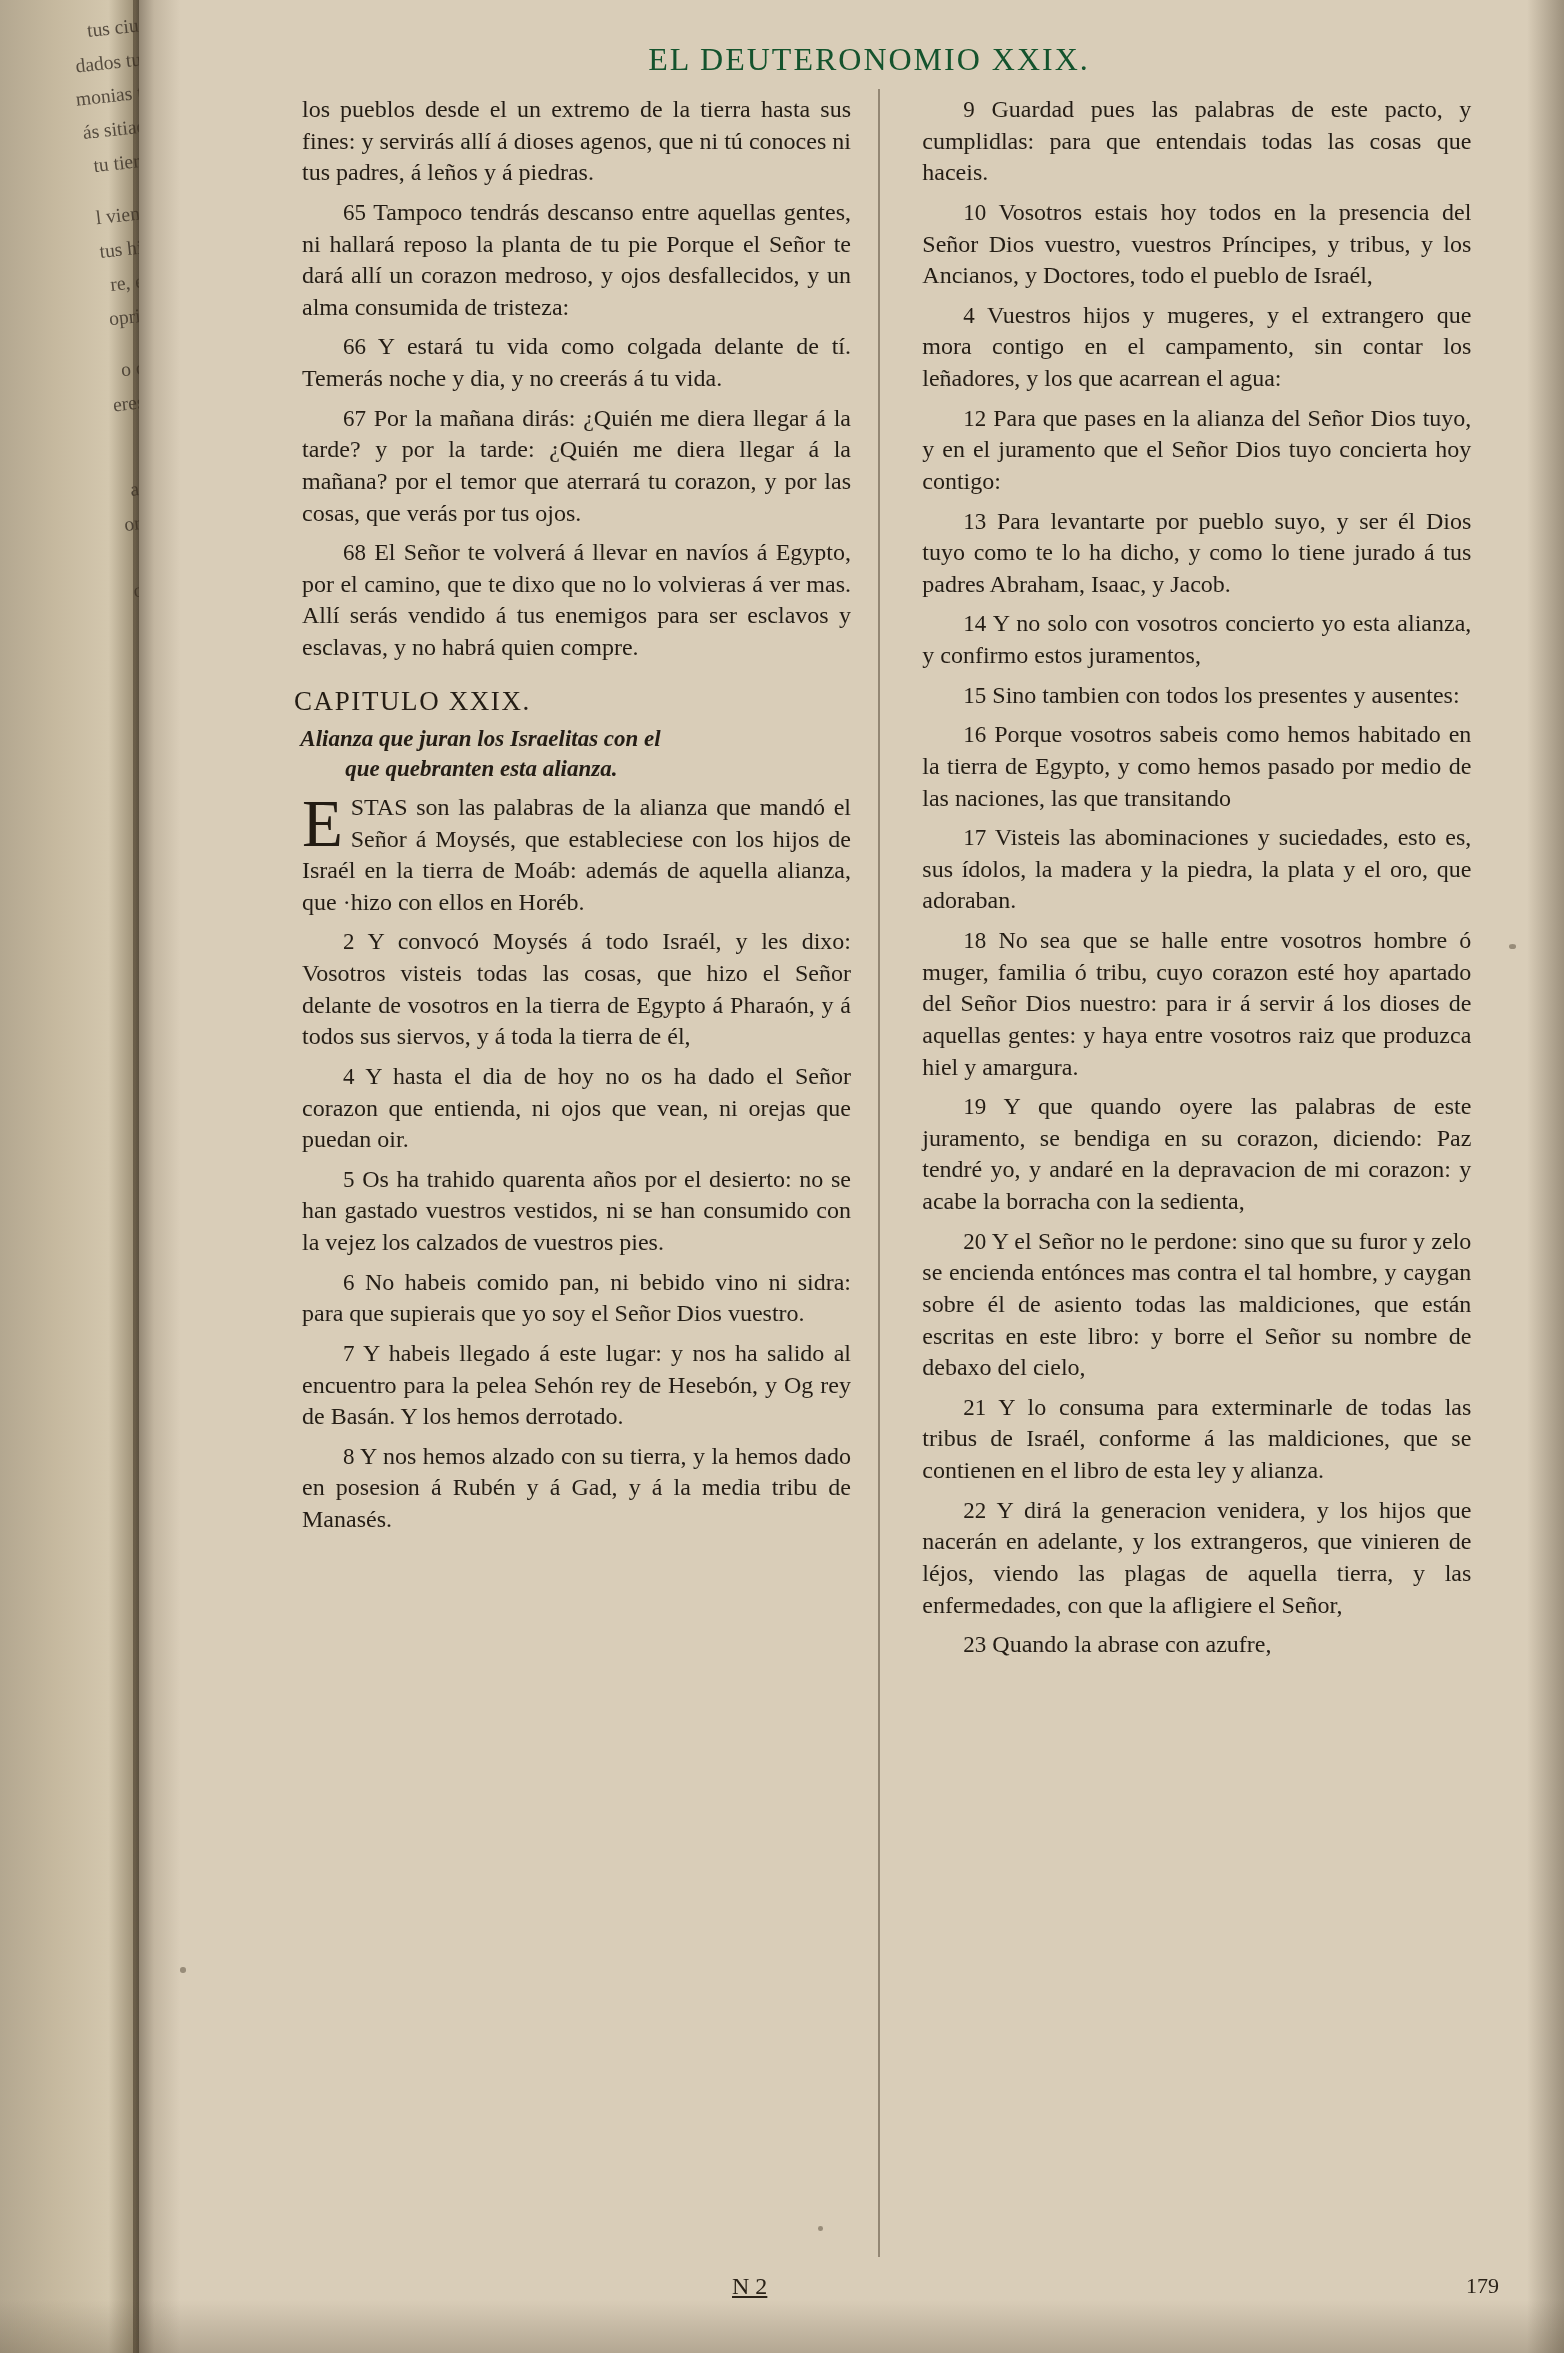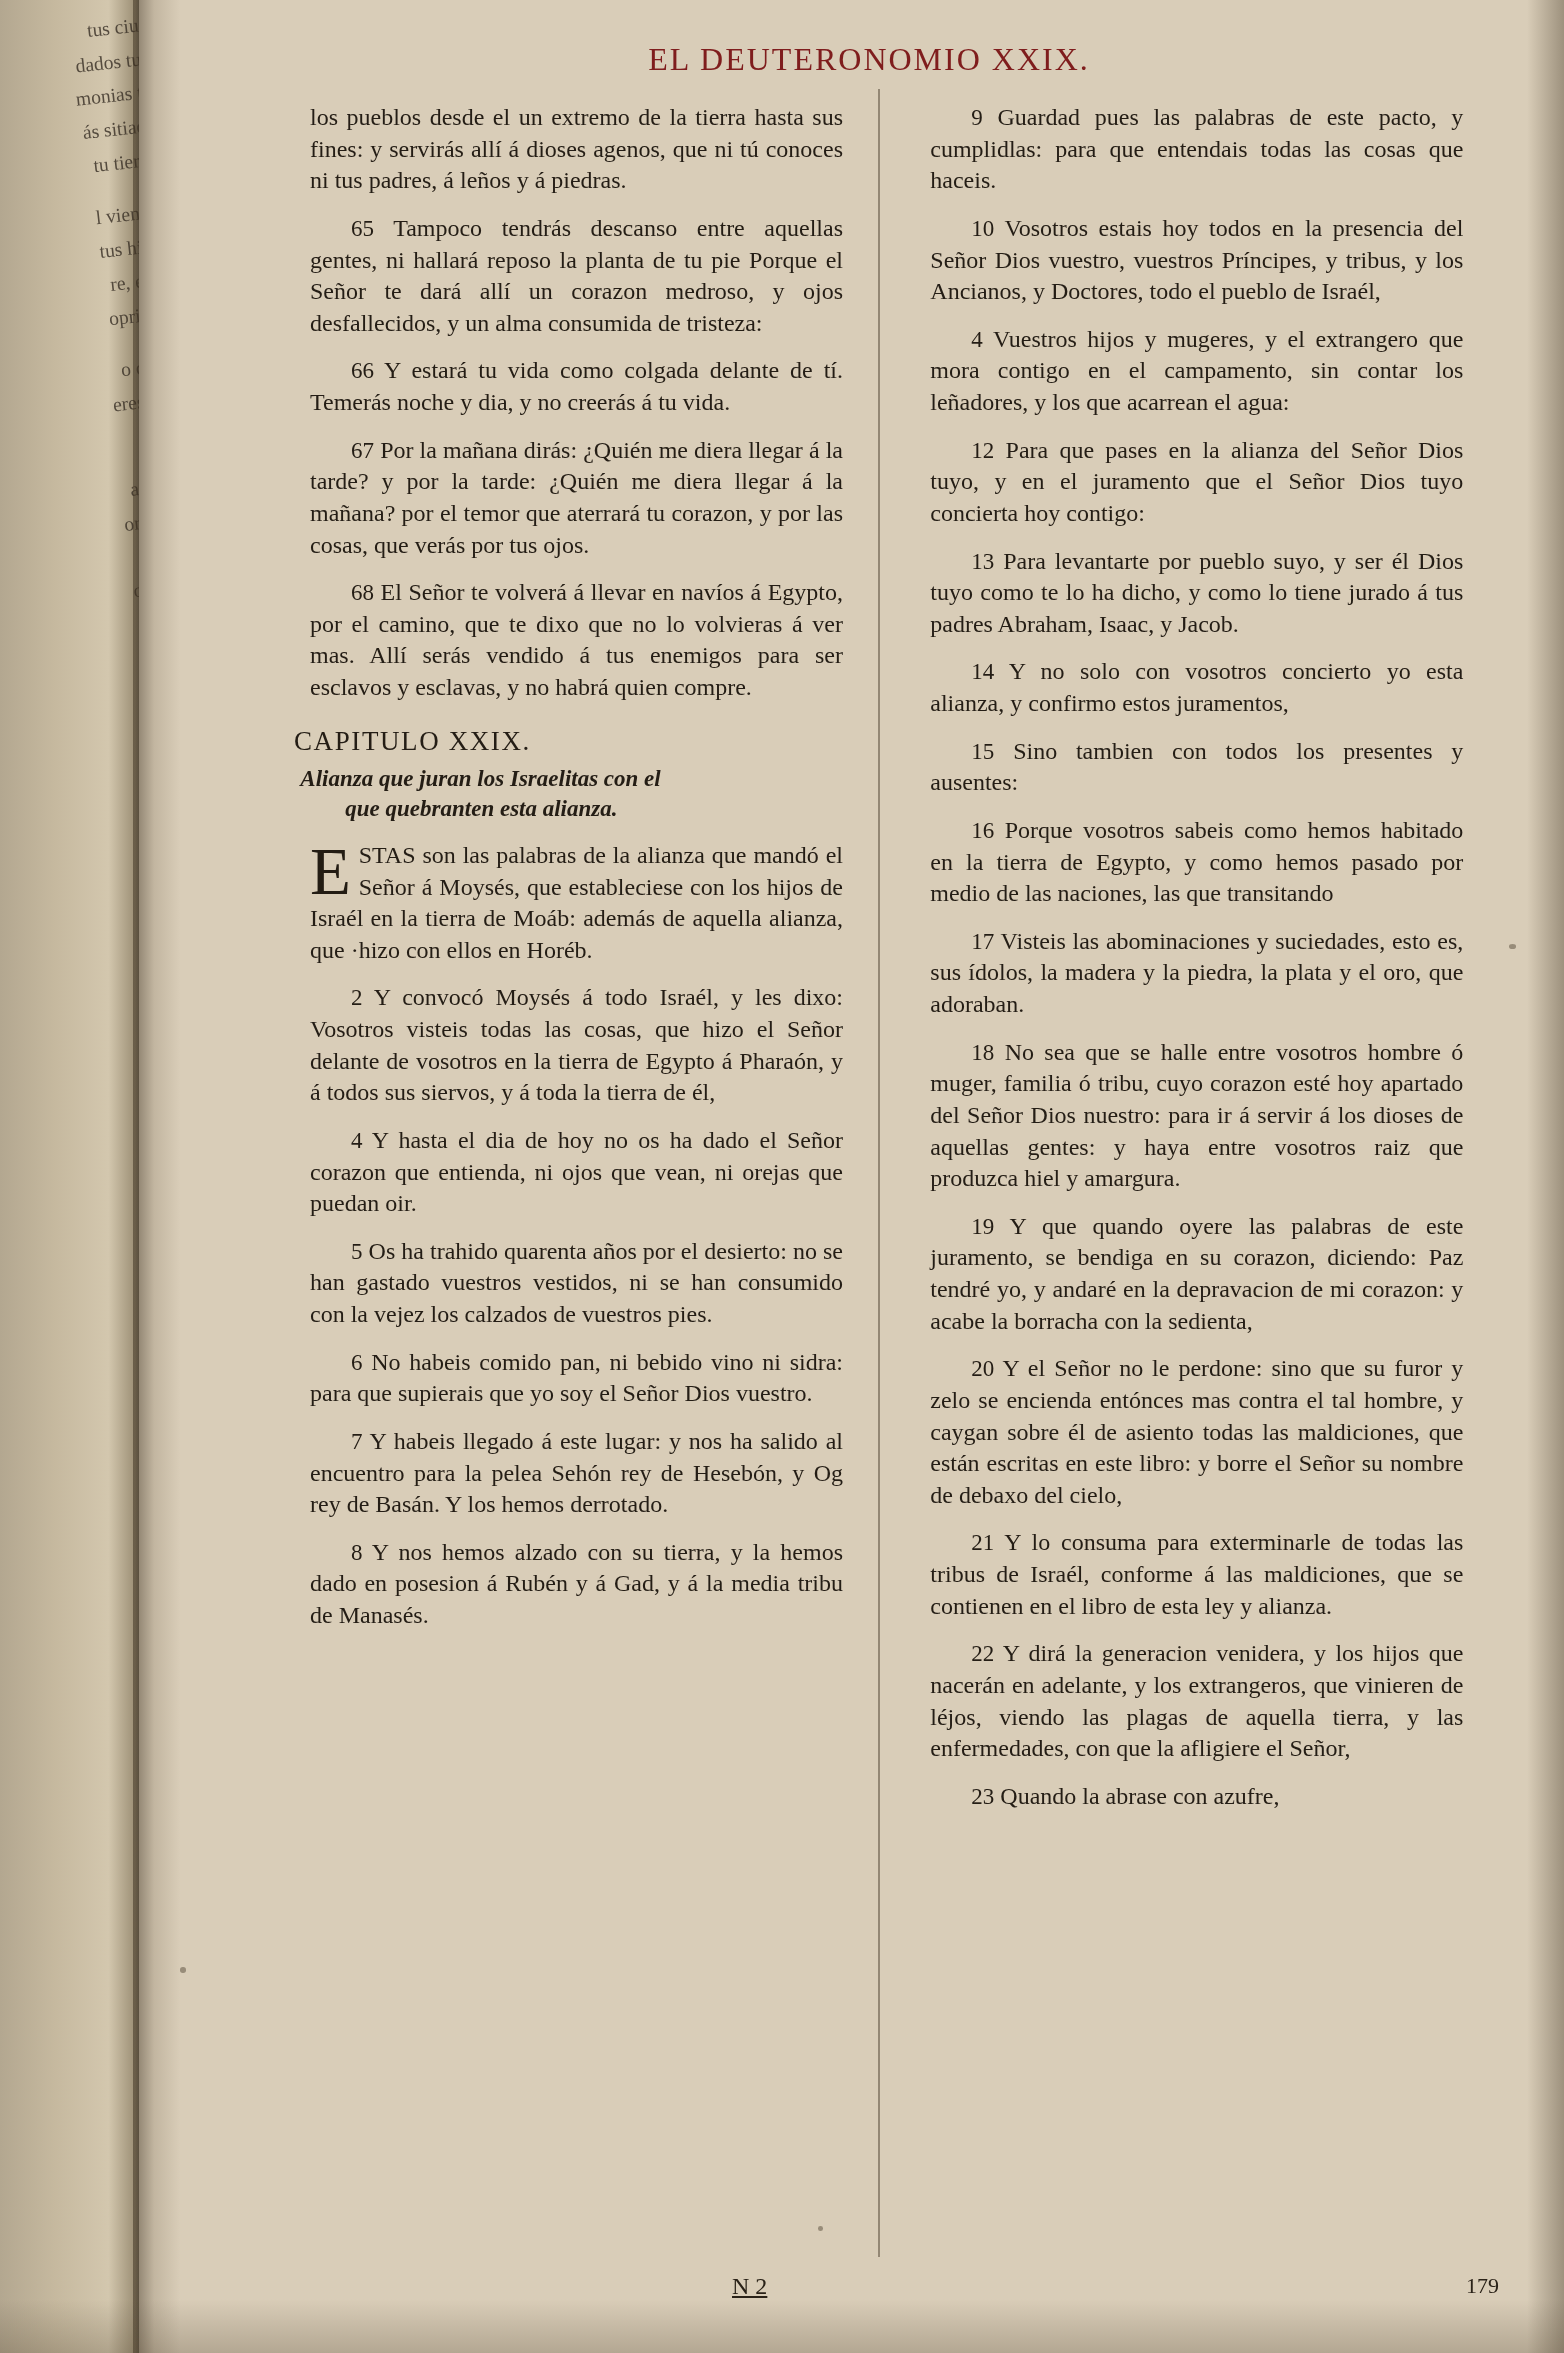--- a/index.html
+++ b/index.html
@@ -79,21 +79,21 @@
     width: 1268px;
     height: 2354px;
     color: #2a2218;
   }
   .header {
     text-align: center;
     font-size: 32px;
     letter-spacing: 2px;
     font-variant: small-caps;
     margin-top: 41px;
-    color: #7f1d1d;
+    color: #14532d;
     font-family: "Liberation Serif", serif;
   }
   .columns {
     position: absolute;
     top: 86px;
     left: 59px;
     width: 1205px;
     display: flex;
     gap: 0;
   }
@@ -108,21 +108,21 @@
   }
   .col.left { padding-right: 19px; }
   .col.right { padding-left: 34px; }
   .rule {
     width: 2.3px;
     background: #5a4e3c;
     opacity: .55;
     margin: 3.1px 0 0 0;
     height: 2168px;
   }
-  p { margin: 16px; text-indent: 41px; }
+  p { margin: 8px; text-indent: 41px; }
   p.noind { text-indent: 0; }
   .vnum { font-size: 23px; }
 
   .chapter-title {
     text-align: left;
     font-size: 27px;
     letter-spacing: 1.6px;
     margin: 20.3px 0 4.7px 0;
     text-indent: 0;
     font-variant: small-caps;

